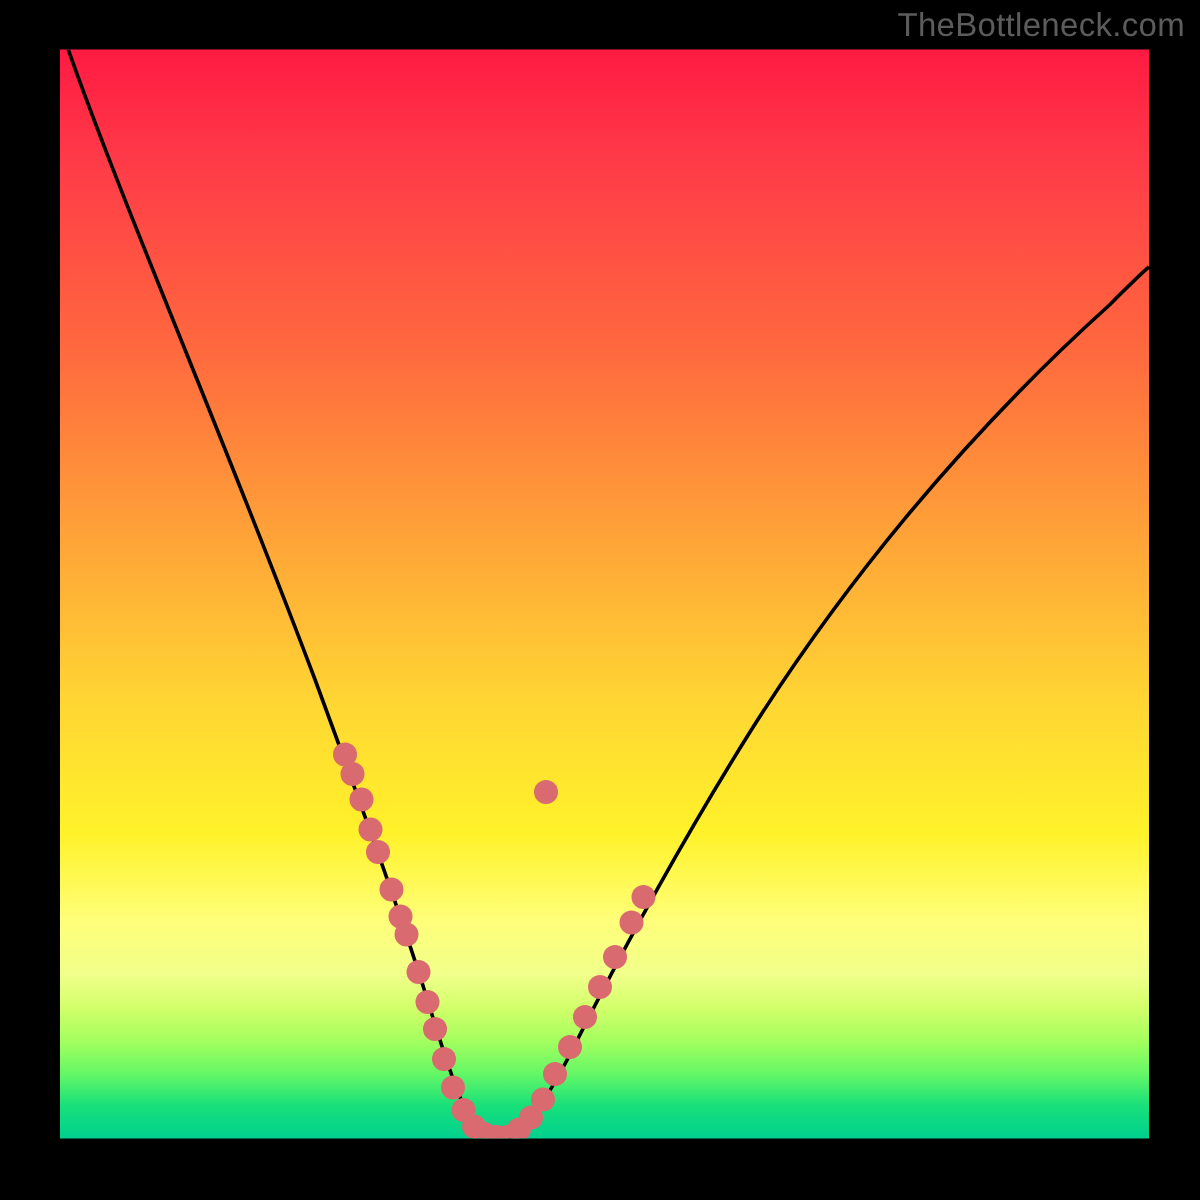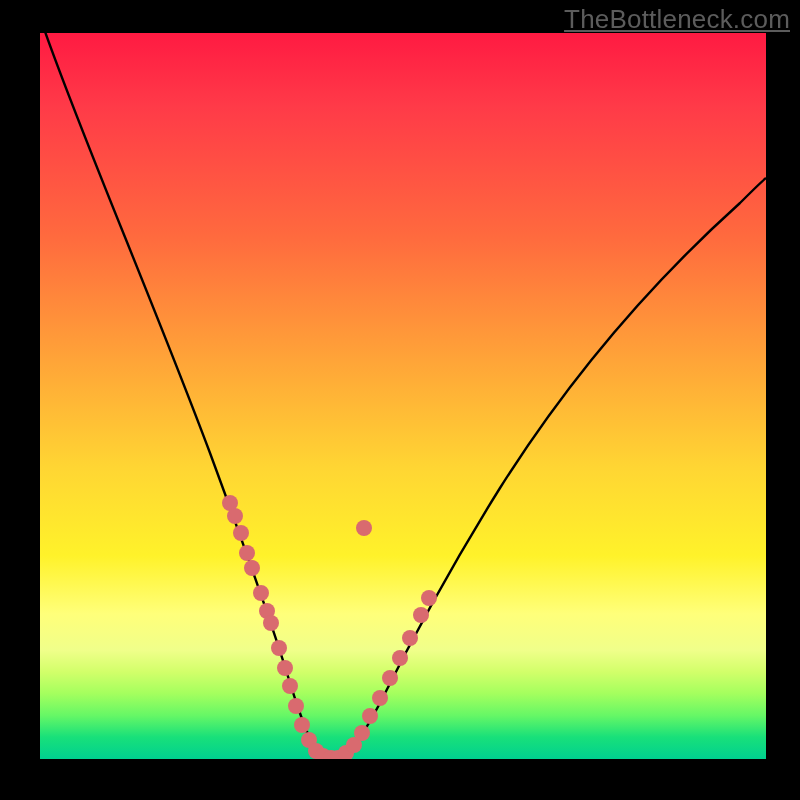--- a/index.html
+++ b/index.html
@@ -15,25 +15,24 @@
     position: relative;
     width: 800px;
     height: 800px;
     background: #000;
   }
   .watermark {
     position: absolute;
     top: 4px;
     right: 10px;
     color: #5c5c5c;
-    font-size: 26px;
+    font-size: 22px;
     font-weight: 500;
     z-index: 5;
     letter-spacing: 0.2px;
-    text-decoration: underline;
   }
   .plot-area {
     position: absolute;
     left: 40px;
     top: 33px;
     width: 726px;
     height: 726px;
     
     background: linear-gradient(
       to bottom,

